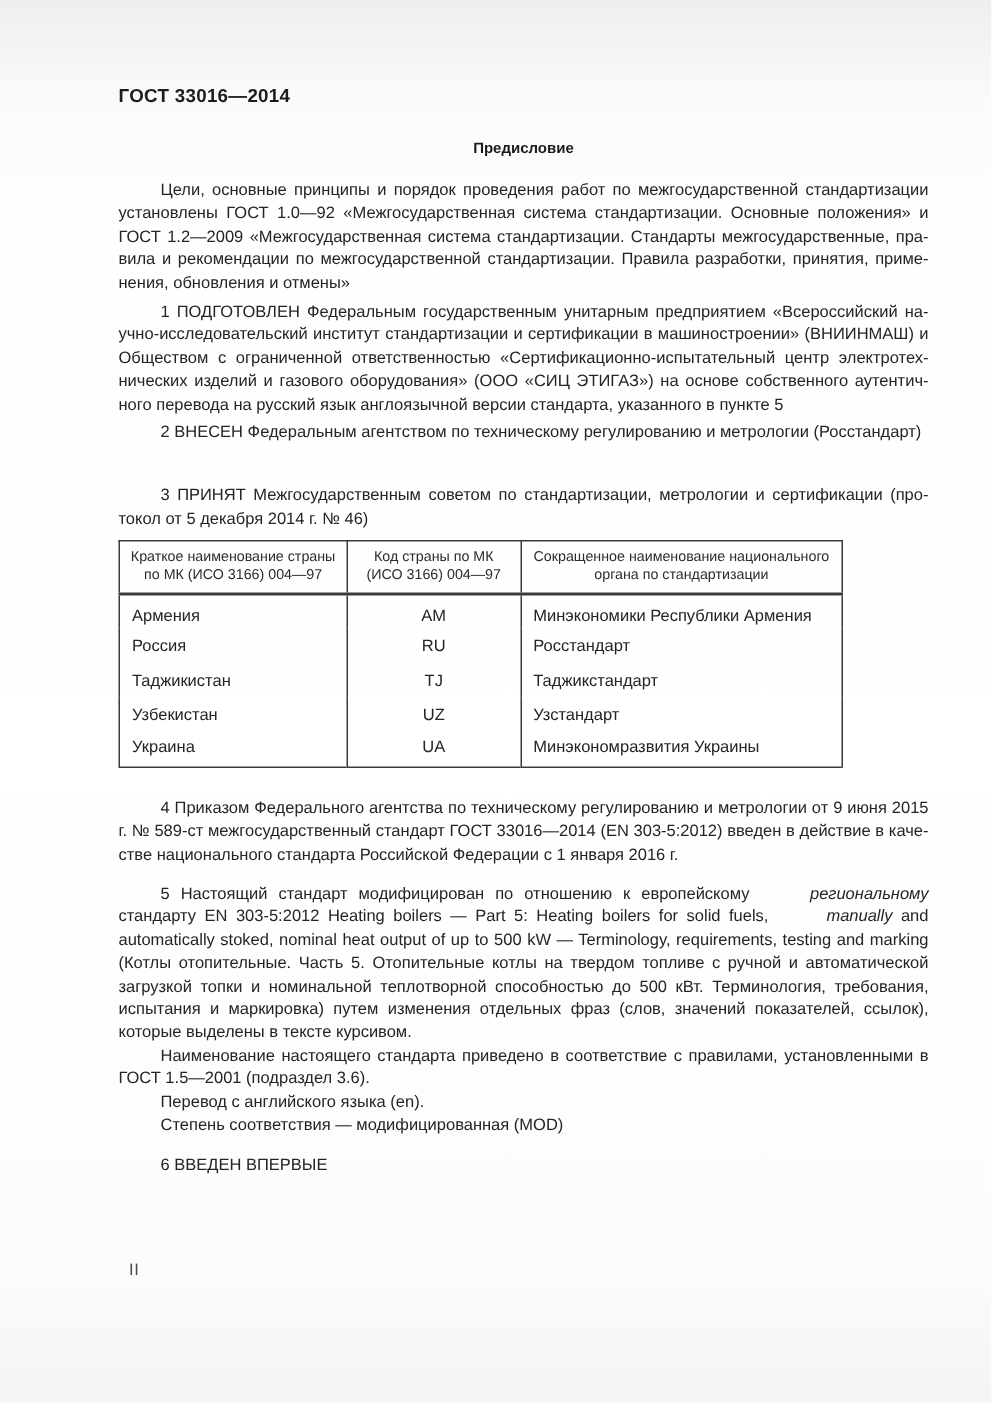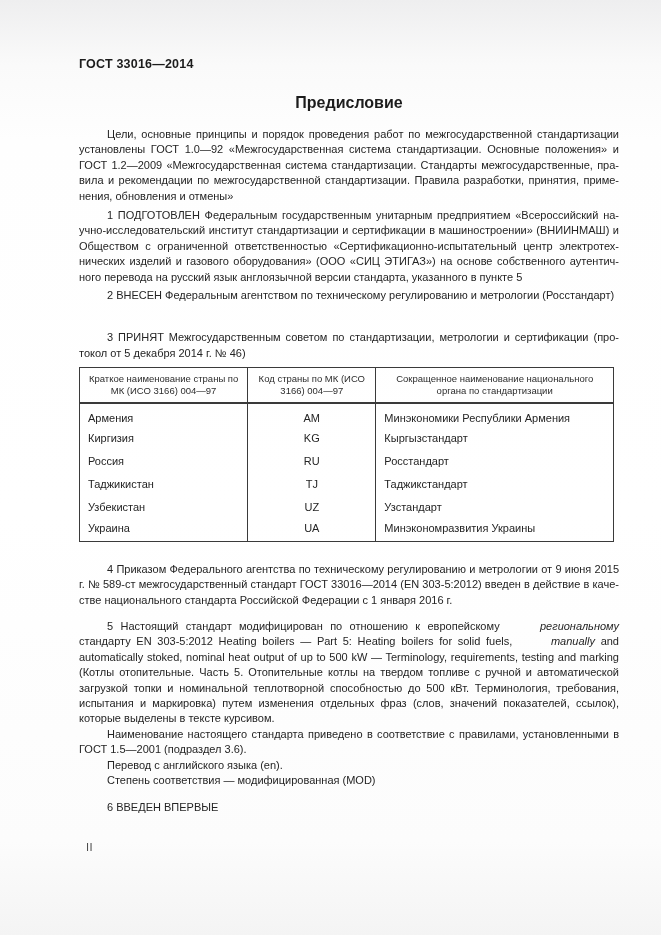--- a/index.html
+++ b/index.html
@@ -22,21 +22,21 @@
   }
   .doc-header {
     font-size: 12.5px;
     font-weight: bold;
     color: #1c1c1c;
     letter-spacing: .2px;
   }
   .title {
     margin-top: 23px;
     text-align: center;
-    font-size: 16px;
+    font-size: 10px;
     font-weight: bold;
     color: #1c1c1c;
   }
   .para {
     font-size: 11px;
     line-height: 15.4px;
     text-align: justify;
     color: #242424;
     hyphens: manual;
   }
@@ -53,21 +53,21 @@
   .mt-head    { margin-top: 3px; }
   .mt-item1   { margin-top: 4px; }
   .mt-item2   { margin-top: 3px; }
   .mt-item3   { margin-top: 27px; }
   .mt-vote    { margin-top: 11px; }
   .mt-item4   { margin-top: 20px; }
   .mt-item5   { margin-top: 11px; }
   .mt-item6   { margin-top: 12px; }
   table.vote-table {
     margin-top: 6px;
-    width: 535px;
+    width: 483px;
     border-collapse: collapse;
     border: 1.5px solid #3a3a3a;
     table-layout: fixed;
   }
   .vote-table col.c1 { width: 31.5%; }
   .vote-table col.c2 { width: 24%; }
   .vote-table col.c3 { width: 44.5%; }
   .vote-table th {
     border: 1px solid #3a3a3a;
     border-bottom: 2px solid #3a3a3a;
@@ -133,25 +133,20 @@
           <th>Сокращенное наименование национального органа по стандартизации</th>
         </tr>
       </thead>
       <tbody>
         <tr>
           <td>Армения</td>
           <td class="code">AM</td>
           <td>Минэкономики Республики Армения</td>
         </tr>
         <tr>
-          <td>Киргизия</td>
-          <td class="code">KG</td>
-          <td>Кыргызстандарт</td>
-        </tr>
-        <tr>
           <td>Россия</td>
           <td class="code">RU</td>
           <td>Росстандарт</td>
         </tr>
         <tr>
           <td>Таджикистан</td>
           <td class="code">TJ</td>
           <td>Таджикстандарт</td>
         </tr>
         <tr>

